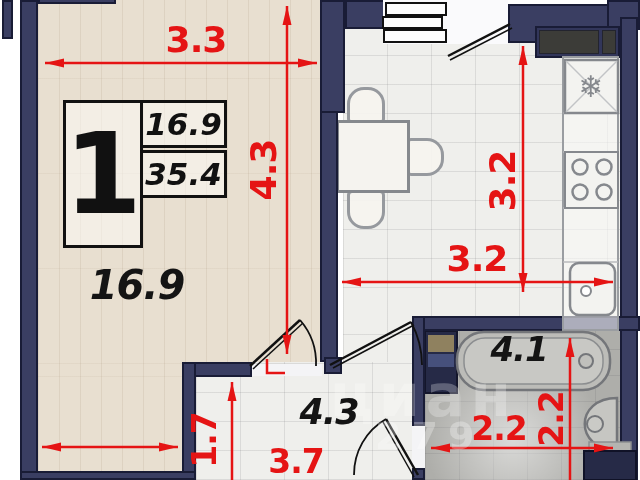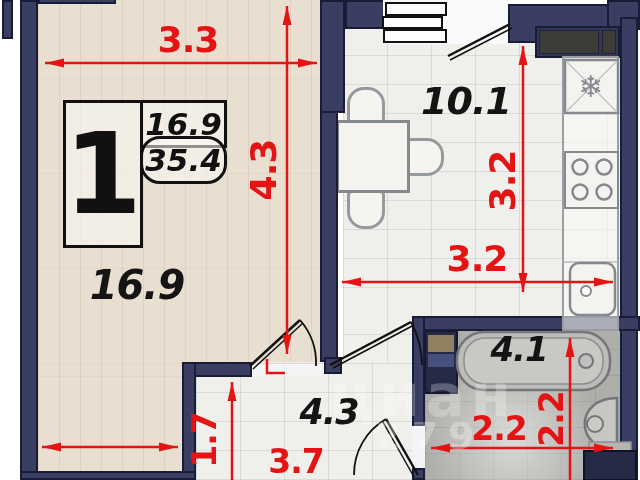--- a/index.html
+++ b/index.html
@@ -167,32 +167,31 @@
       <path d="M267,359 L267,373 L285,373" stroke-width="2.5"></path>
     </g>
   </svg>
 
   <div class="wm" style="left:330px;top:362px;font-size:58px;letter-spacing:6px;">циан</div>
   <div class="wm" style="left:338px;top:414px;font-size:38px;letter-spacing:10px;opacity:.3;margin-left:37px;">279</div>
 
   <div class="label" style="left:591px;top:87px;font-size:30px;color:#85888d;">❄</div>
 
   <div class="label room" style="left:137px;top:285px;font-size:40px;">16.9</div>
-  <div class="label room" style="left:466px;top:101px;font-size:38px;">10.1</div>
   <div class="label room" style="left:329px;top:412px;font-size:35px;">4.3</div>
   <div class="label room" style="left:519px;top:349px;font-size:34px;">4.1</div>
 
-  <div class="label dim dim-lg" style="left:188px;top:40px;">3.3</div>
+  <div class="label dim dim-lg" style="left:196px;top:40px;">3.3</div>
   <div class="label dim dim-lg rot" style="left:264px;top:170px;">4.3</div>
   <div class="label dim dim-lg rot" style="left:503px;top:181px;">3.2</div>
   <div class="label dim dim-lg" style="left:477px;top:259px;">3.2</div>
   <div class="label dim dim-sm rot" style="left:204px;top:440px;">1.7</div>
   <div class="label dim dim-sm" style="left:296px;top:461px;">3.7</div>
   <div class="label dim dim-sm" style="left:499px;top:428px;">2.2</div>
   <div class="label dim dim-sm rot" style="left:551px;top:419px;">2.2</div>
 
   <div class="abs legend">
     <div class="cell cell-num">1</div>
     <div class="cell cell-a" style="top:0;">16.9</div>
-    <div class="cell cell-a" style="top:36px;border-radius:20px;">35.4</div>
+    <div class="cell cell-a" style="top:50px;">35.4</div>
   </div>
 
 </div>
 
 </body></html>

